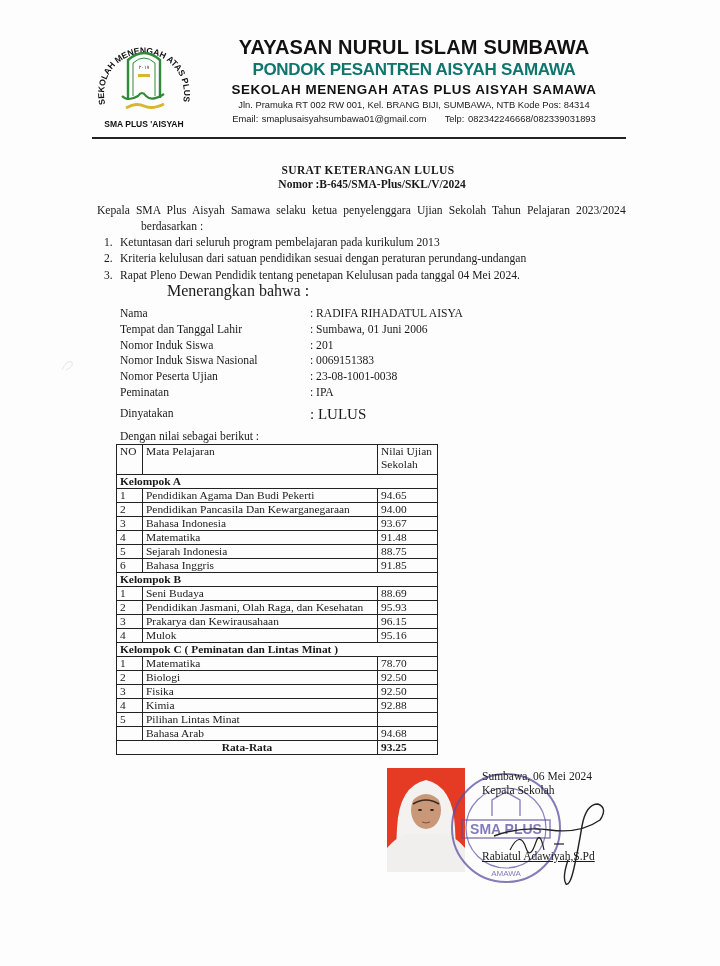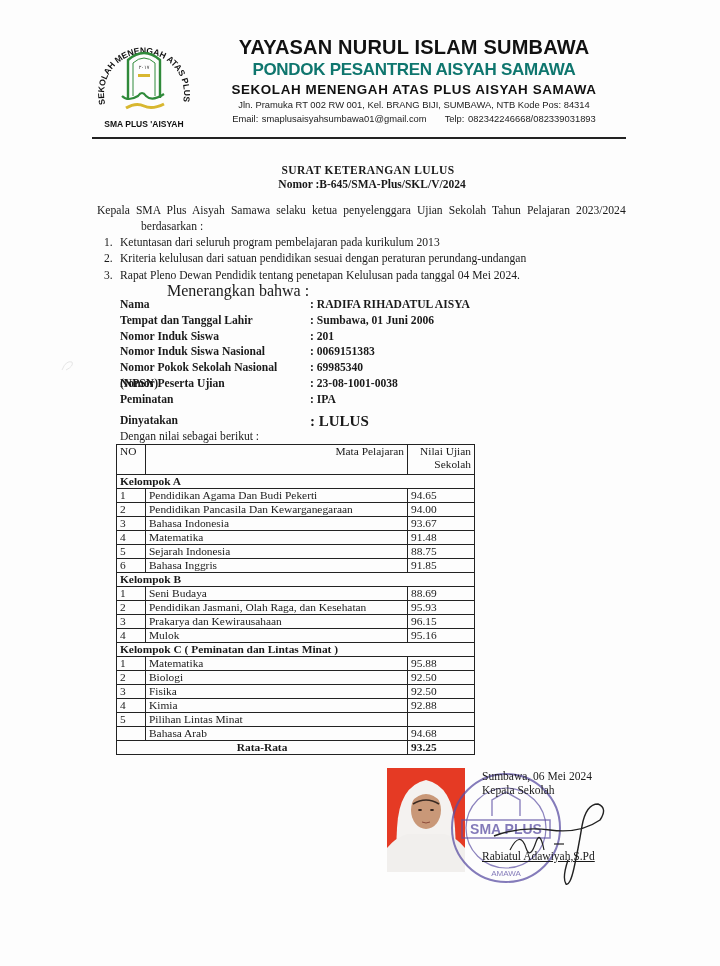--- a/index.html
+++ b/index.html
@@ -26,32 +26,32 @@
   .title-block div:last-child { padding-left: 24px; }
 
   
   .intro { position: absolute; left: 97px; top: 203px; width: 536px; font-size: 11.6px; line-height: 15px; text-align: justify; text-align-last: left; word-spacing: 3.2px; }
   .intro-2 { position: absolute; left: 97px; top: 219px; font-size: 11.6px; line-height: 15px; padding-left: 44px; }
   .list { position: absolute; left: 104px; top: 235px; font-size: 11.6px; line-height: 16.4px; }
   .list .li { display: flex; }
   .list .num { width: 16px; }
   .meneranglan { position: absolute; left: 120px; top: 282px; font-size: 16px; margin-left: 47px; }
 
-  .bio { position: absolute; left: 120px; top: 297px; font-size: 11.6px; font-weight: bold; }
+  .bio { position: absolute; left: 120px; top: 306px; font-size: 11.6px; }
   .bio .row { display: flex; height: 15.8px; line-height: 15.8px; }
   .bio .k { width: 190px; }
   .bio .v { }
   .bio .row.big { height: 20px; line-height: 22px; margin-top: 2px; }
   .bio .row.big .v { font-size: 15px; }
   .nilai-intro { position: absolute; left: 120px; top: 430px; font-size: 11.6px; }
 
   
-  table.grades { position: absolute; left: 116px; top: 444px; width: 359px; border-collapse: collapse; font-size: 11.4px; padding-left: 31px; }
+  table.grades { position: absolute; left: 116px; top: 444px; width: 322px; border-collapse: collapse; font-size: 11.4px; padding-left: 31px; }
   table.grades td, table.grades th { border: 1px solid #222; padding: 0 3px; height: 13.8px; line-height: 13px; font-weight: normal; }
-  table.grades th { vertical-align: top; text-align: right; }
+  table.grades th { vertical-align: top; text-align: left; }
   table.grades .c-no { width: 26px; text-align: left; }
   table.grades .c-mp { width: 235px; }
   table.grades .c-val { width: 60px; }
   table.grades .group td { font-weight: bold; }
   table.grades .avg td { font-weight: bold; }
   table.grades .head th { height: 30px; }
 
   
   .photo { position: absolute; left: 387px; top: 768px; width: 78px; height: 104px; overflow: hidden; background: #e53a24; }
   .photo svg { display: block; }
@@ -132,24 +132,20 @@
     </div>
   <div class="row">
       <span class="k">Nomor Induk Siswa</span>
       <span class="v">: 201</span>
     </div>
   <div class="row">
       <span class="k">Nomor Induk Siswa Nasional</span>
       <span class="v">: 0069151383</span>
     </div>
   <div class="row">
-      <span class="k">Nomor Pokok Sekolah Nasional (NPSN)</span>
-      <span class="v">: 69985340</span>
-    </div>
-  <div class="row">
       <span class="k">Nomor Peserta Ujian</span>
       <span class="v">: 23-08-1001-0038</span>
     </div>
   <div class="row">
       <span class="k">Peminatan</span>
       <span class="v">: IPA</span>
     </div>
   <div class="row big">
       <span class="k">Dinyatakan</span>
       <span class="v">: LULUS</span>
@@ -219,21 +215,21 @@
         <td class="c-no">4</td>
         <td class="c-mp">Mulok</td>
         <td class="c-val">95.16</td>
       </tr>
       <tr class="group">
         <td colspan="3">Kelompok C ( Peminatan dan Lintas Minat )</td>
       </tr>
       <tr>
         <td class="c-no">1</td>
         <td class="c-mp">Matematika</td>
-        <td class="c-val">95.88</td>
+        <td class="c-val">78.70</td>
       </tr>
       <tr>
         <td class="c-no">2</td>
         <td class="c-mp">Biologi</td>
         <td class="c-val">92.50</td>
       </tr>
       <tr>
         <td class="c-no">3</td>
         <td class="c-mp">Fisika</td>
         <td class="c-val">92.50</td>

